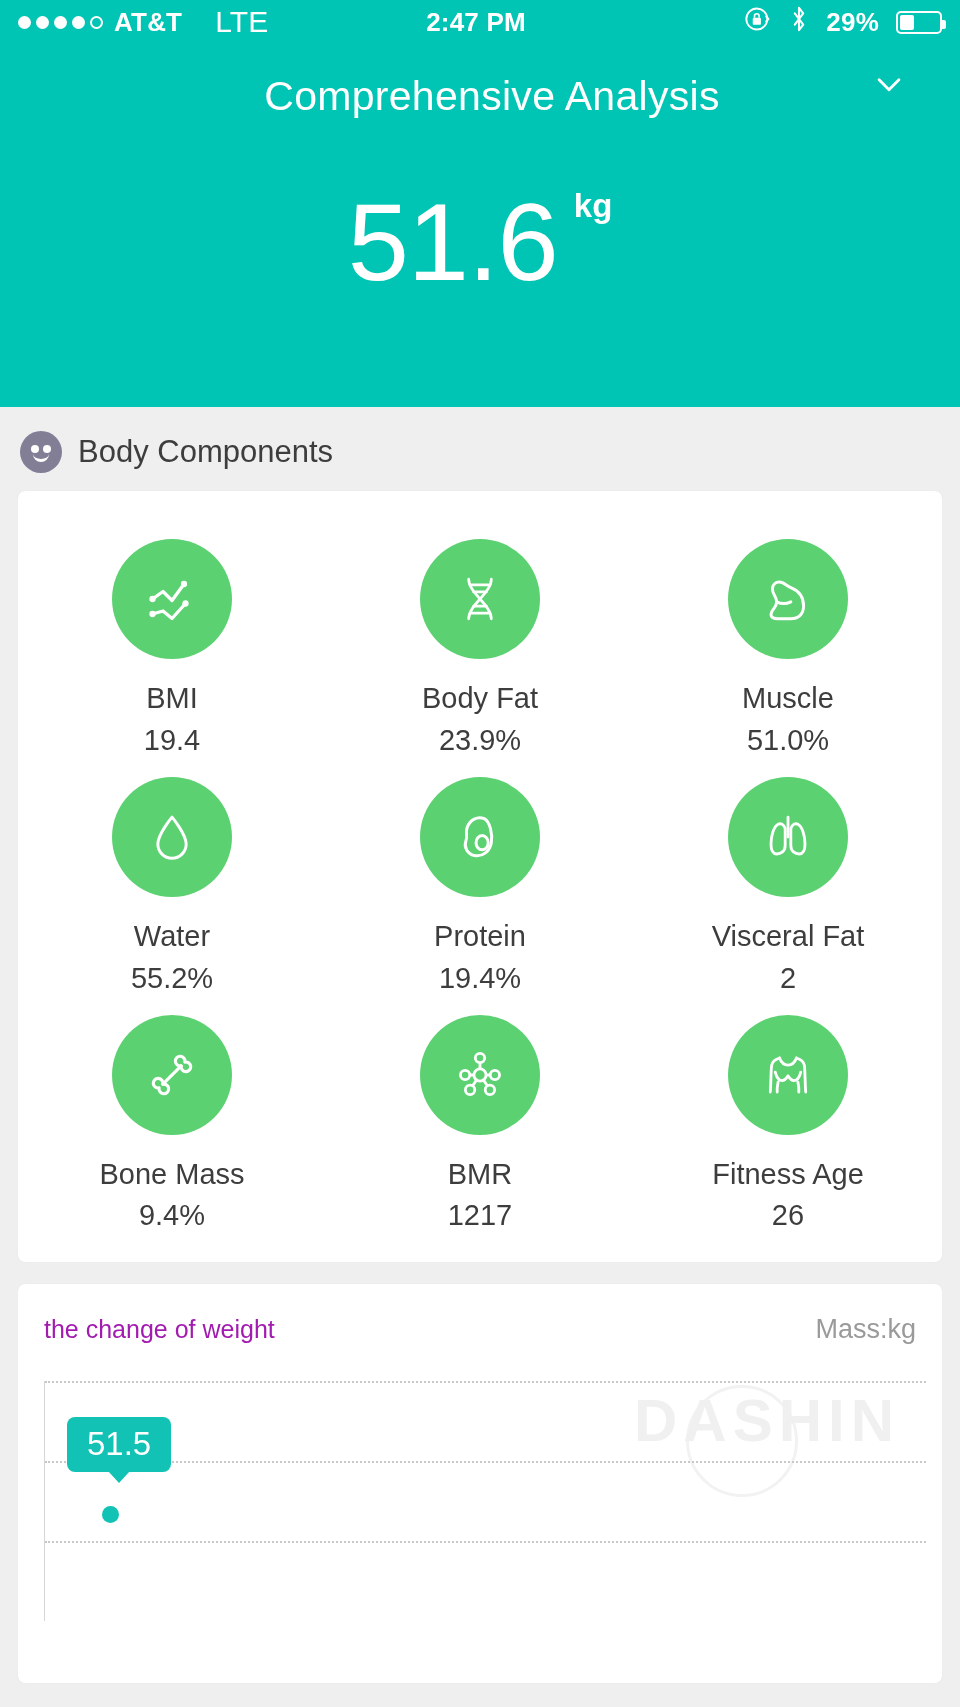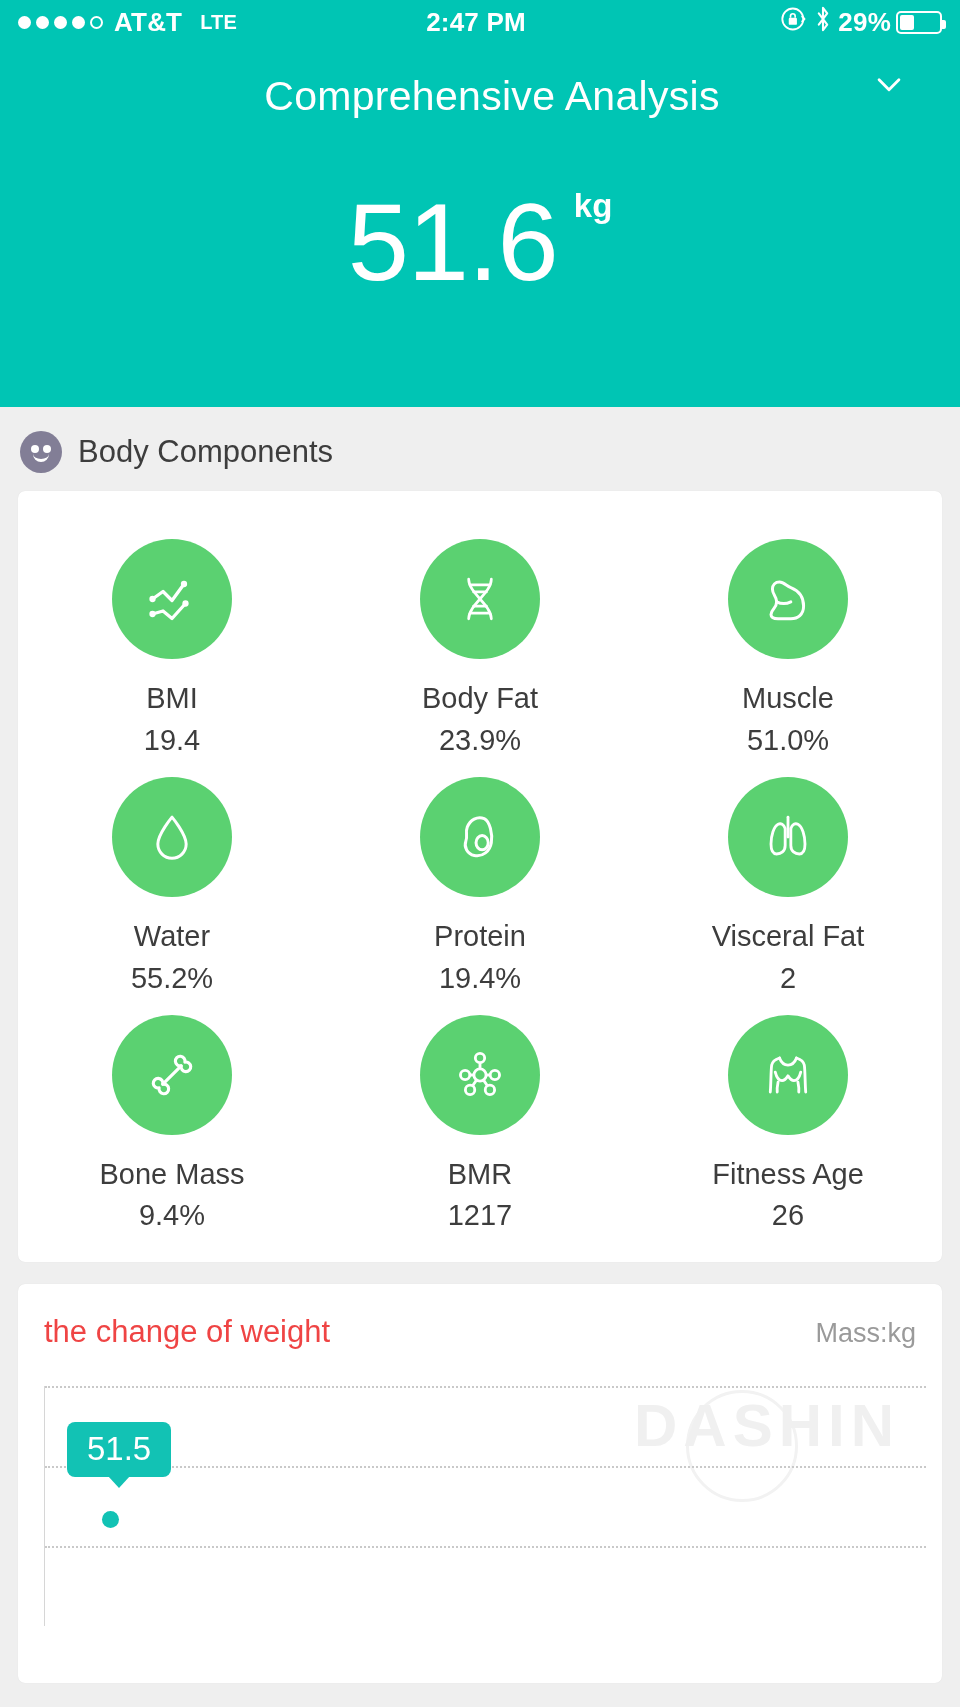--- a/index.html
+++ b/index.html
@@ -16,27 +16,27 @@
     height:44px; background:#00c5b4; color:#fff;
     display:flex; align-items:center; padding:0 18px;
     font-size:26px; font-weight:700; letter-spacing:.2px;
     position:relative;
   }
   .sb-left{ display:flex; align-items:center; gap:11px; }
   .dots{ display:flex; align-items:center; gap:5px; }
   .dot{ width:13px; height:13px; border-radius:50%; background:#fff; }
   .dot.empty{ background:transparent; border:2px solid #fff; width:13px; height:13px; }
   .carrier{ font-size:26px; font-weight:700; }
-  .lte{ font-size:20px; font-weight:700; margin-left:7px; }
+  .lte{ font-size:30px; font-weight:400; margin-left:22px; }
   .sb-center{
     position:absolute; left:0; right:8px; text-align:center;
     font-size:26px; font-weight:700; pointer-events:none;
   }
   .sb-right{
-    margin-left:auto; display:flex; align-items:center; gap:5px;
+    margin-left:auto; display:flex; align-items:center; gap:17px;
     position:relative; z-index:2;
   }
   .battery{
     width:46px; height:23px; border:2px solid #fff; border-radius:5px;
     position:relative; display:flex; align-items:center; padding:2px;
   }
   .battery:after{
     content:""; position:absolute; right:-6px; top:7px;
     width:4px; height:9px; background:#fff; border-radius:0 2px 2px 0;
   }
@@ -115,21 +115,21 @@
   .chart-card{
     background:#fff; margin:22px 18px 0 18px; border-radius:7px;
     box-shadow:0 0 1px rgba(0,0,0,.10);
     padding:30px 26px 0 26px;
     position:relative; height:calc(1707px - 1286px - 22px);
     overflow:hidden;
   }
   .chart-head{
     display:flex; align-items:baseline; justify-content:space-between;
   }
-  .chart-title{ font-size:31px; color:#ef4444; }
+  .chart-title{ font-size:25px; color:#a21caf; }
   .chart-unit{ font-size:27px; color:#9a9a9a; }
 
   .plot{
     position:relative; margin-top:36px; height:240px;
     border-left:1px solid #d6d6d6;
   }
   .gridline{
     position:absolute; left:0; right:-10px; height:0;
     border-top:2px dotted #c9c9c9;
   }

